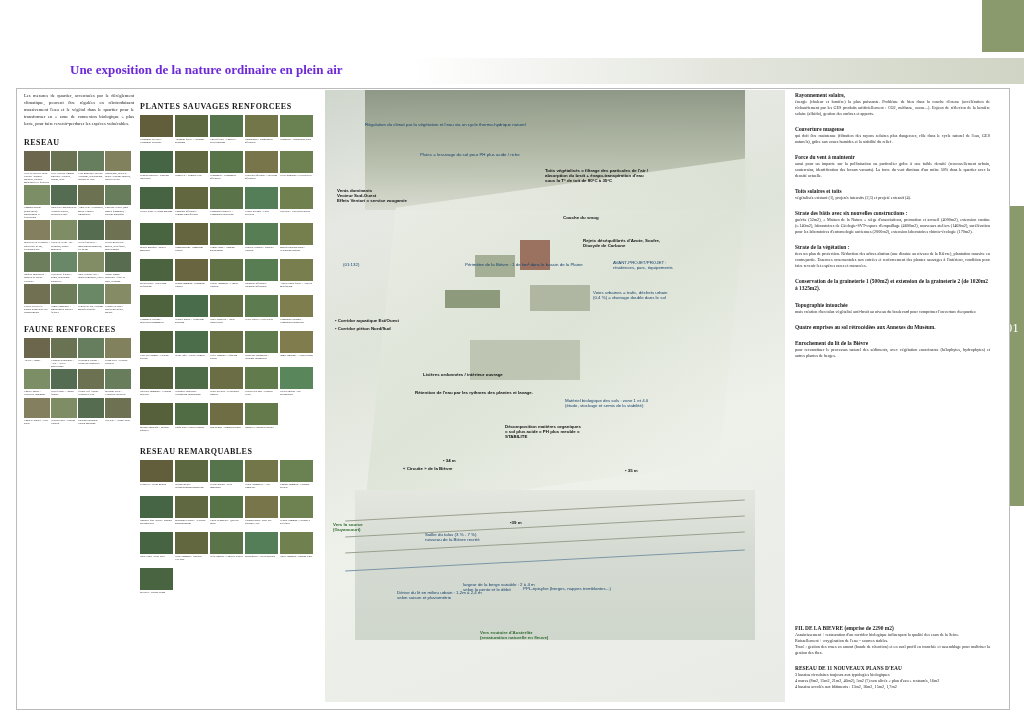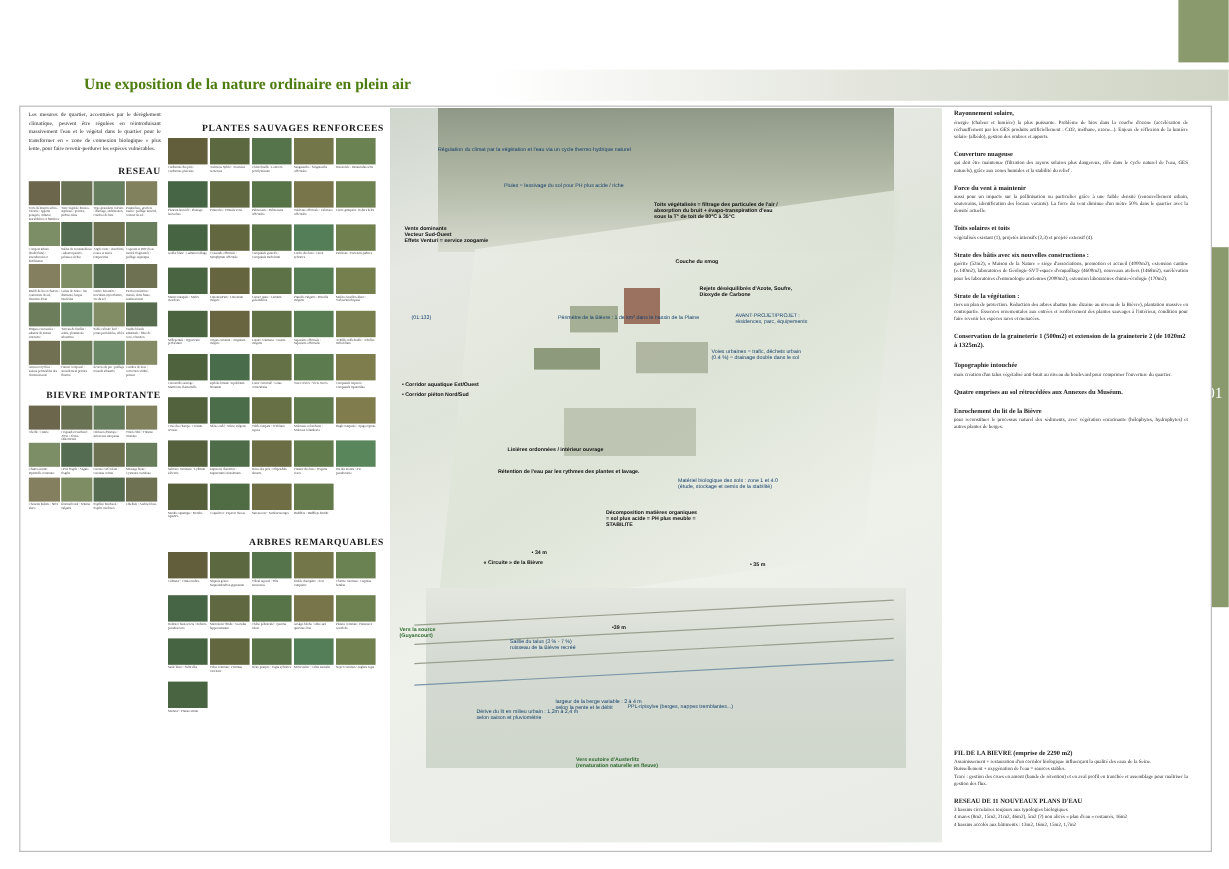--- a/index.html
+++ b/index.html
@@ -3,26 +3,26 @@
 <meta charset="utf-8">
 <style>
   html,body{margin:0;padding:0;background:#ffffff;}
   body{width:1024px;height:724px;position:relative;overflow:hidden;font-family:"Liberation Serif",serif;color:#1a1a1a;}
   .page{position:absolute;inset:0;background:#fff;}
   
   .topbar-right{position:absolute;right:0;top:0;width:42px;height:52px;background:#8a9a6d;}
   .side-right{position:absolute;right:0;top:206px;width:30px;height:300px;background:#8a9a6d;}
   .pagenum{position:absolute;right:0;top:320px;width:30px;text-align:center;font-family:"Liberation Serif",serif;font-size:13px;color:#fff;}
   .titlebar{position:absolute;left:0;top:58px;width:1024px;height:26px;background:linear-gradient(to right,#ffffff 0%,#ffffff 40%,#e4e6de 70%,#cfd4c4 100%);}
-  .maintitle{position:absolute;left:70px;top:62px;font-family:"Liberation Serif",serif;font-weight:bold;font-size:13px;color:#4d7c0f;}
+  .maintitle{position:absolute;left:70px;top:62px;font-family:"Liberation Serif",serif;font-weight:bold;font-size:13px;color:#6d28d9;}
   .frame{position:absolute;left:16px;top:88px;width:992px;height:620px;border:1px solid #bbb;background:#fff;}
   
   .lcol{position:absolute;left:24px;top:92px;width:110px;}
   .intro{font-size:4.6px;line-height:1.55;text-align:justify;color:#222;}
-  .sechead{font-family:"Liberation Serif",serif;font-weight:bold;font-size:8px;letter-spacing:.5px;text-align:right;margin:10px 0 4px;}
+  .sechead{font-family:"Liberation Serif",serif;font-weight:bold;font-size:8px;letter-spacing:.5px;text-align:left;margin:10px 0 4px;}
   
   .grid{display:flex;flex-wrap:wrap;gap:1px;}
   .cell{width:26px;}
   .ph{width:26px;height:20px;background:#6f7d5a;}
   .cap{font-size:2.6px;line-height:1.25;color:#222;padding-top:1px;}
   
   .mcol{position:absolute;left:140px;top:92px;width:180px;}
   .mgrid{display:flex;flex-wrap:wrap;gap:2px;}
   .mcell{width:33px;}
   .mph{width:33px;height:22px;background:#5f7347;}
@@ -139,21 +139,21 @@
         </div>
         <div class="cell">
           <div class="ph" style="filter: hue-rotate(24deg) brightness(1.06);"></div>
           <div class="cap">Écorces de pin : paillage massifs arbustifs</div>
         </div>
         <div class="cell">
           <div class="ph" style="filter: hue-rotate(-13deg) brightness(1.13);"></div>
           <div class="cap">Cendres de bois : correction acidité, potasse</div>
         </div>
       </div>
-    <div class="sechead">BIEVRE IMPORTANTE</div>
+    <div class="sechead">FAUNE RENFORCEES</div>
     <div class="grid" id="faune-grid">
         <div class="cell">
           <div class="ph" style="filter: hue-rotate(-30deg) brightness(0.85);"></div>
           <div class="cap">Abeille : Osmie</div>
         </div>
         <div class="cell">
           <div class="ph" style="filter: hue-rotate(-7deg) brightness(0.92);"></div>
           <div class="cap">Crapaud accoucheur : Alyte / Alytes obstetricans</div>
         </div>
         <div class="cell">
@@ -372,21 +372,21 @@
         </div>
         <div class="mcell">
           <div class="mph" style="filter: hue-rotate(-24deg) brightness(0.99);"></div>
           <div class="mcap">Sureau noir : Sambucus nigra</div>
         </div>
         <div class="mcell">
           <div class="mph" style="filter: hue-rotate(-1deg) brightness(1.06);"></div>
           <div class="mcap">Buddleia : Buddleja davidii</div>
         </div>
       </div>
-    <div class="sechead">ARBRES REMARQUABLES</div>
+    <div class="sechead">RESEAU REMARQUABLES</div>
     <div class="mgrid" id="arbres-grid">
         <div class="mcell">
           <div class="mph" style="filter: hue-rotate(-30deg) brightness(0.85);"></div>
           <div class="mcap">Cédratier : Citrus medica</div>
         </div>
         <div class="mcell">
           <div class="mph" style="filter: hue-rotate(-7deg) brightness(0.92);"></div>
           <div class="mcap">Séquoia géant : Sequoiadendron giganteum</div>
         </div>
         <div class="mcell">

